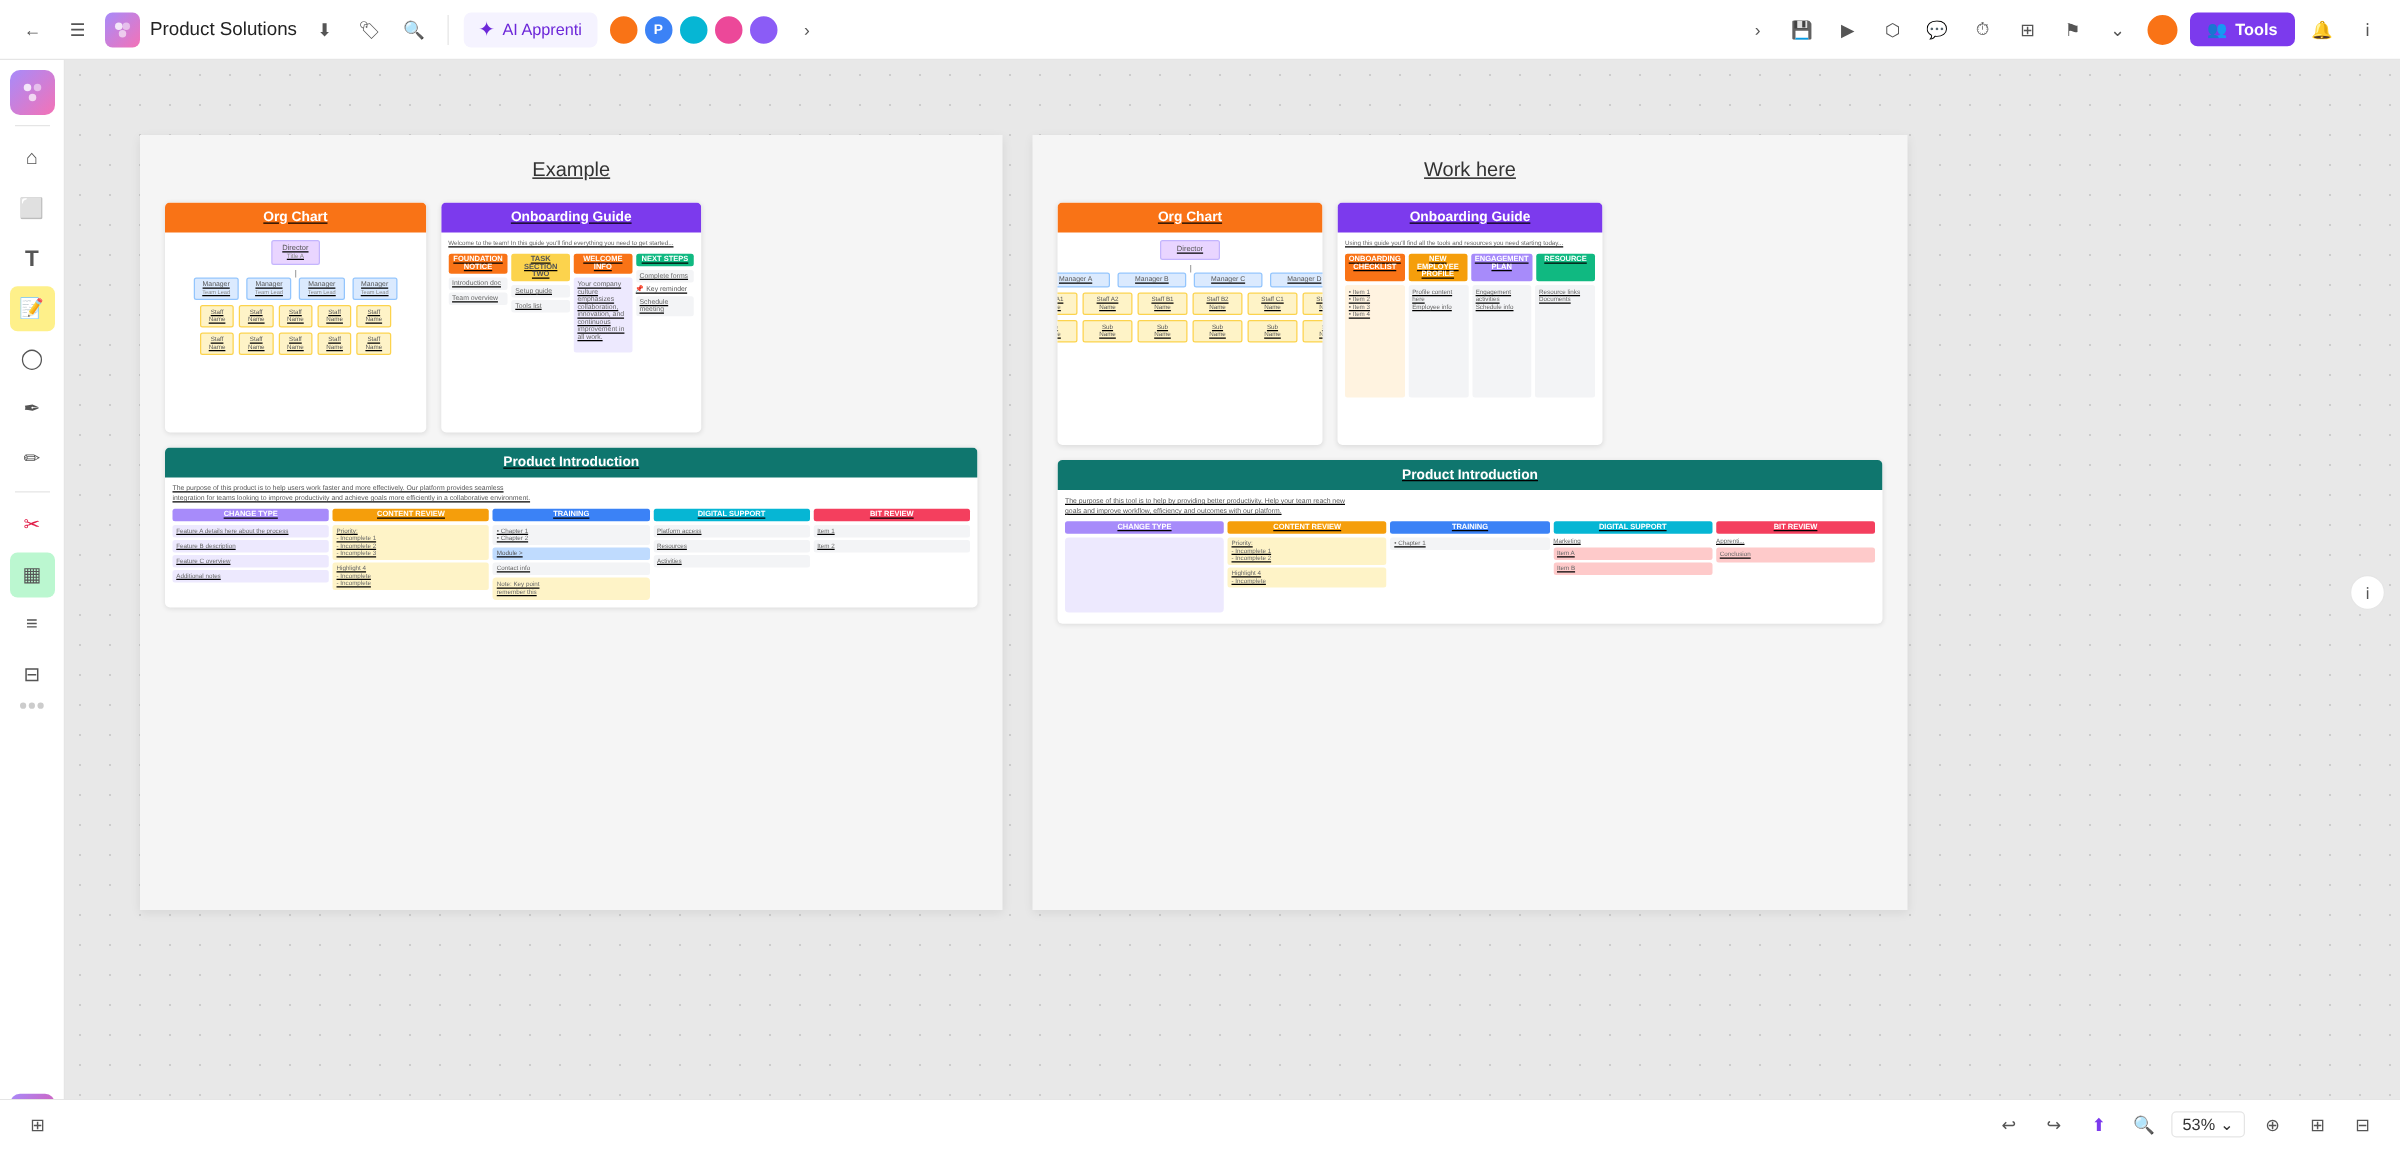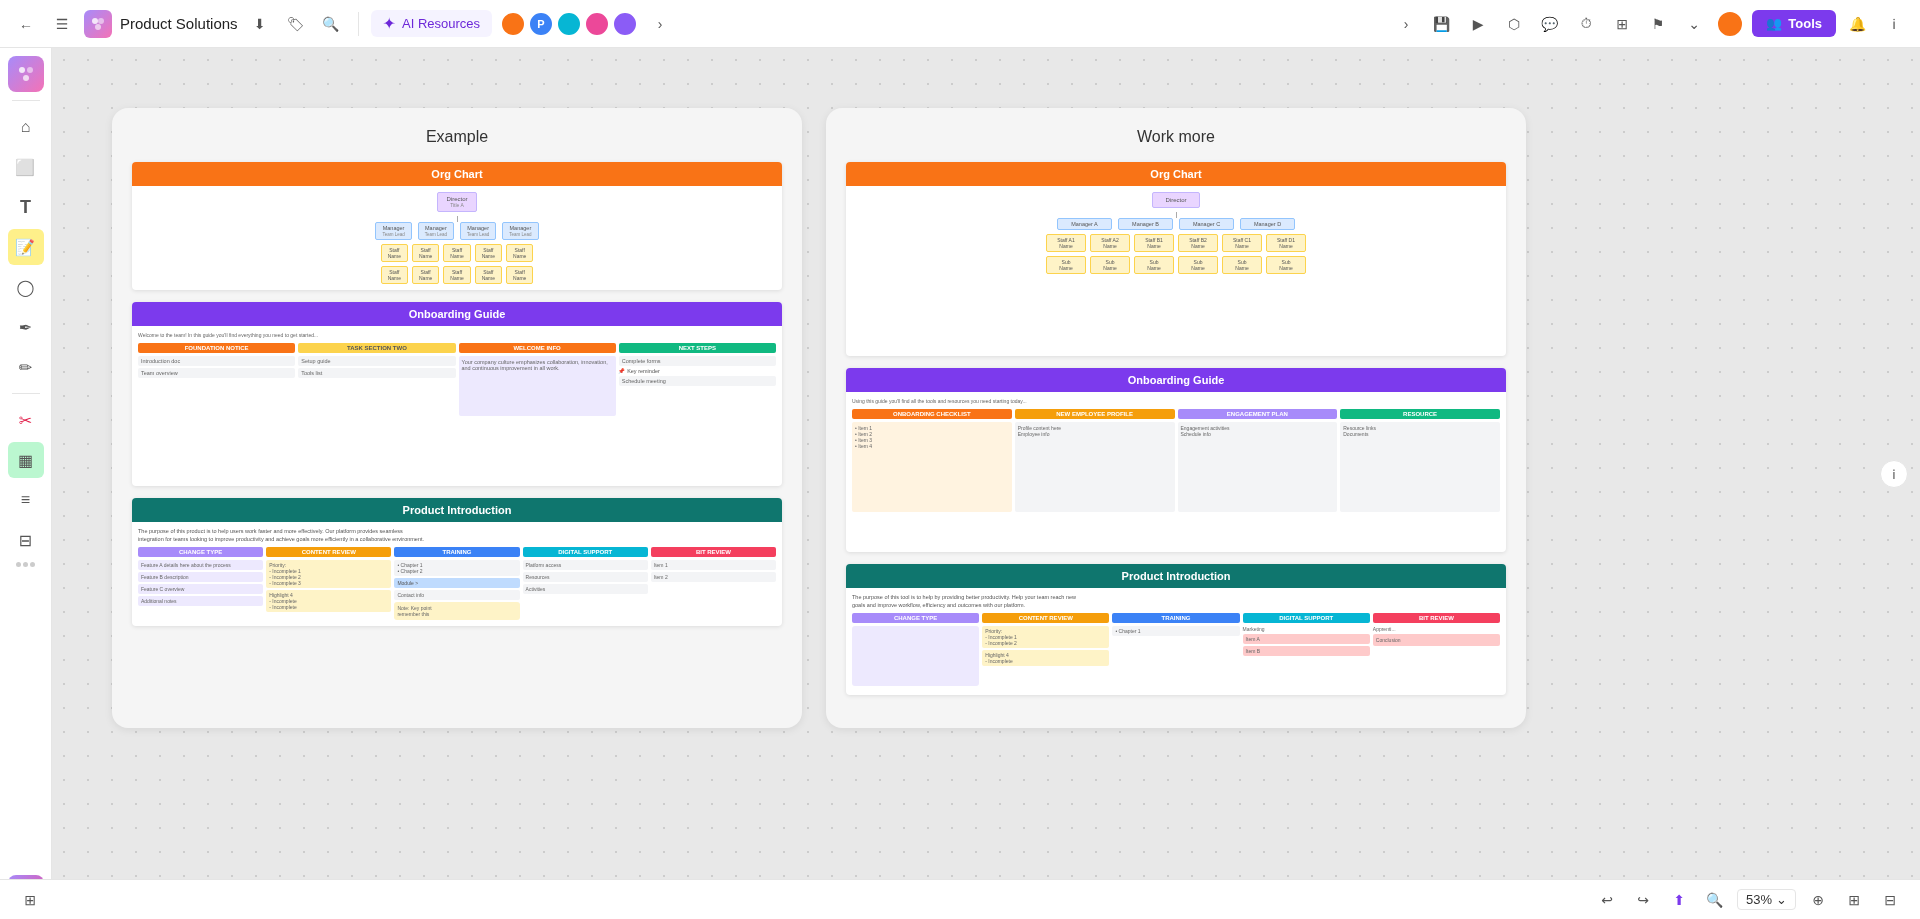--- a/index.html
+++ b/index.html
@@ -73,33 +73,34 @@
     }
 
     
     .canvas-inner {
       position: absolute; top: 60px; left: 60px;
       display: flex; gap: 24px;
     }
 
     
     .frame {
-      background: #f5f5f5; border-radius: 16px;
+      background: #f5f5f5; border-radius: 0;
       box-shadow: 0 2px 8px rgba(0,0,0,0.08);
       padding: 20px;
+      text-decoration: underline;
     }
     .frame-title {
       text-align: center; font-size: 16px; font-weight: 500;
       color: #333; margin-bottom: 16px;
     }
     .frame-left { width: 690px; min-height: 620px; }
     .frame-right { width: 700px; min-height: 620px; }
 
     
-    .doc-grid { display: grid; grid-template-columns: 1fr; gap: 12px; }
+    .doc-grid { display: grid; grid-template-columns: 1fr 1fr 1fr; gap: 12px; }
     .doc-card {
       background: #fff; border-radius: 4px; overflow: hidden;
       box-shadow: 0 1px 4px rgba(0,0,0,0.1);
     }
     .doc-card-full { grid-column: 1 / -1; }
 
     
     .card-header {
       padding: 6px 12px; text-align: center;
       font-size: 11px; font-weight: 600; color: #fff;
@@ -187,21 +188,21 @@
         <circle cx="8" cy="11" r="3" fill="white" opacity="0.6"></circle>
       </svg>
     </div>
     <span class="doc-title">Product Solutions</span>
     <button class="topbar-btn">⬇</button>
     <button class="topbar-btn">🏷</button>
     <button class="topbar-btn">🔍</button>
     <div class="divider-v"></div>
     <button class="ai-btn">
       <span class="ai-icon">✦</span>
-      <span>AI Resources</span>
+      <span>AI Apprenti</span>
     </button>
     <div class="collab-avatars">
       <div class="avatar-dot" style="background:#f97316"></div>
       <div class="avatar-dot" style="background:#3b82f6">P</div>
       <div class="avatar-dot" style="background:#06b6d4"></div>
       <div class="avatar-dot" style="background:#ec4899"></div>
       <div class="avatar-dot" style="background:#8b5cf6"></div>
     </div>
     <button class="topbar-btn">›</button>
   </div>
@@ -375,21 +376,21 @@
                 <div class="prod-item">Item 2</div>
               </div>
             </div>
           </div>
         </div>
 
       </div>
     </div>
 
     <div class="frame frame-right">
-      <div class="frame-title">Work more</div>
+      <div class="frame-title">Work here</div>
 
       <div class="doc-grid">
 
         <div class="doc-card">
           <div class="card-header header-orange">Org Chart</div>
           <div class="mini-tree" style="min-height:170px;">
             <div class="mt-top">
               <div style="display:flex;flex-direction:column;align-items:center;">
                 <div class="mt-box" style="background:#e9d5ff;border-color:#c4b5fd;font-size:6px;padding:4px 12px;">Director</div>
               </div>

